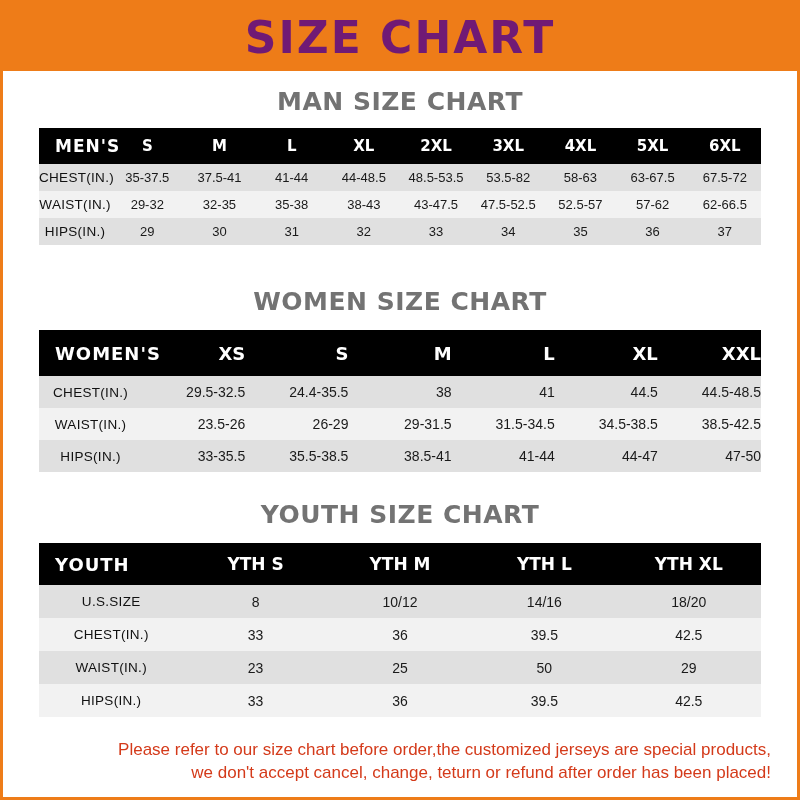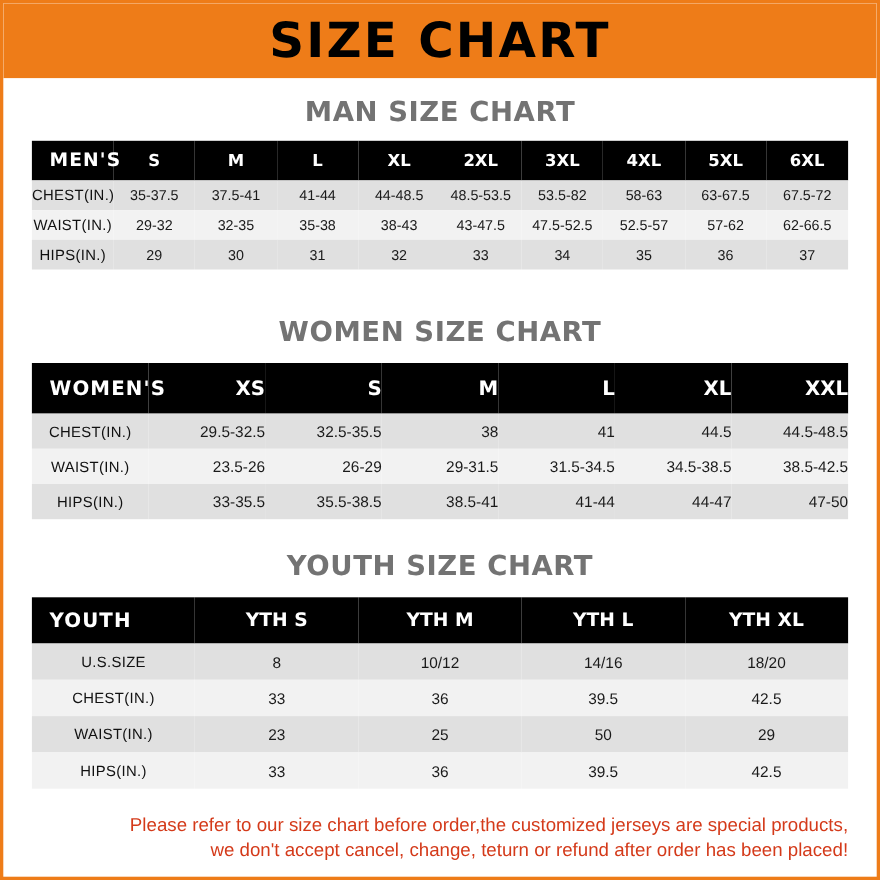--- a/index.html
+++ b/index.html
@@ -24,32 +24,32 @@
     height: 68px;
     display: flex;
     align-items: center;
     justify-content: center;
   }
   .banner-title {
     font-family: "DejaVu Sans", sans-serif;
     font-weight: bold;
     font-size: 44px;
     letter-spacing: 2px;
-    color: #000000;
+    color: #701a75;
   }
   .section-title {
     text-align: center;
     font-family: "DejaVu Sans", sans-serif;
     font-weight: bold;
     font-size: 25px;
     color: #737373;
     letter-spacing: 0.5px;
   }
   .chart-wrap {
-    padding: 0 26px;
+    padding: 0 36px;
   }
   table.chart {
     width: 100%;
     border-collapse: collapse;
     table-layout: fixed;
   }
   table.chart th, table.chart td {
     text-align: center;
     font-size: 13px;
     color: #1a1a1a;
@@ -180,21 +180,21 @@
           <th>M</th>
           <th>L</th>
           <th>XL</th>
           <th>XXL</th>
         </tr>
       </thead>
       <tbody>
         <tr class="odd">
           <td class="rowhead">CHEST(IN.)</td>
           <td>29.5-32.5</td>
-          <td>32.5-35.5</td>
+          <td>24.4-35.5</td>
           <td>38</td>
           <td>41</td>
           <td>44.5</td>
           <td>44.5-48.5</td>
         </tr>
         <tr class="even">
           <td class="rowhead">WAIST(IN.)</td>
           <td>23.5-26</td>
           <td>26-29</td>
           <td>29-31.5</td>

